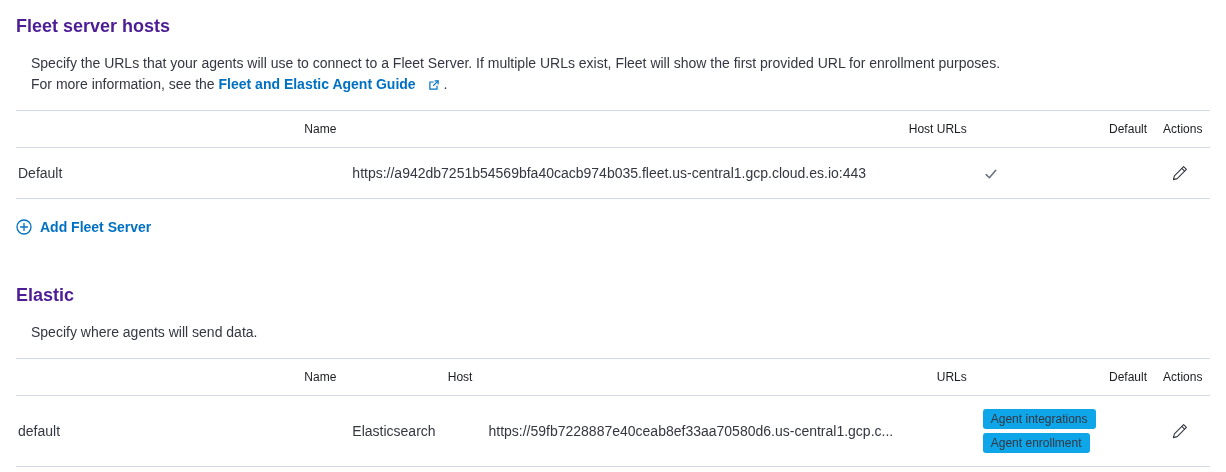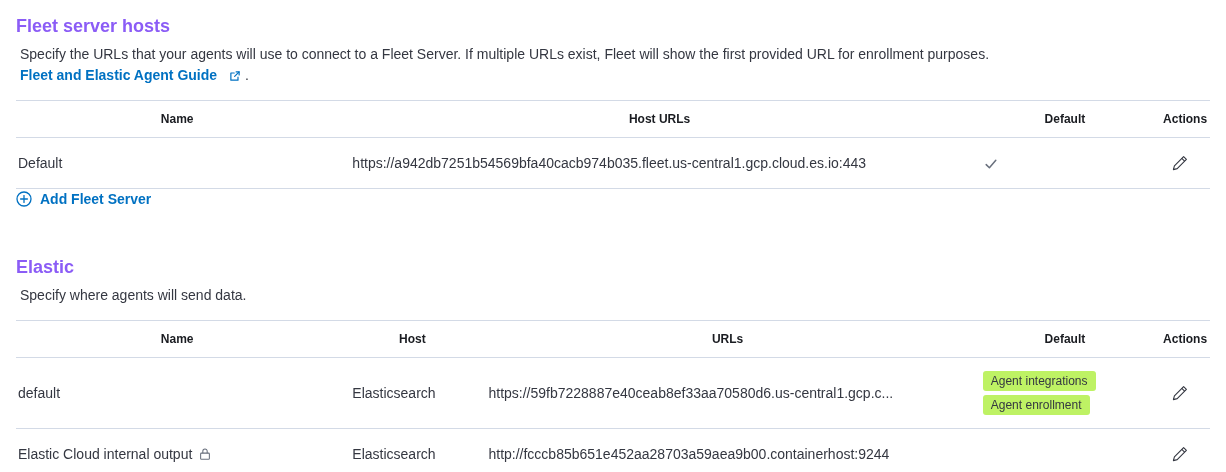--- a/index.html
+++ b/index.html
@@ -15,24 +15,24 @@
     width: 1226px;
     min-height: 472px;
     padding: 14px 16px 8px 16px;
     background: #ffffff;
   }
   .section-title {
     margin: 0 0 6px 0;
     font-size: 18px;
     line-height: 24px;
     font-weight: 700;
-    color: #8b5cf6;
+    color: #4c1d95;
   }
   .section-desc {
-    margin: 4px;
+    margin: 15px;
     font-size: 14px;
     line-height: 21px;
     color: #343741;
   }
   .guide-link {
     color: #0071c2;
     font-weight: 700;
     text-decoration: none;
     cursor: pointer;
     display: inline-flex;
@@ -40,23 +40,23 @@
     gap: 12px;
   }
   table.eui-table {
     width: 100%;
     border-collapse: collapse;
     margin-top: 14px;
     table-layout: fixed;
   }
   table.eui-table th {
     font-size: 12px;
-    font-weight: 700;
+    font-weight: 400;
     color: #1a1c21;
-    text-align: center;
+    text-align: right;
     padding: 11px 8px;
     border-top: 1px solid #d3dae6;
     border-bottom: 1px solid #d3dae6;
   }
   table.eui-table td {
     font-size: 14px;
     color: #343741;
     padding: 13px 8px;
     border-bottom: 1px solid #d3dae6;
     vertical-align: middle;
@@ -73,39 +73,40 @@
     padding: 4px;
     margin: 0;
     cursor: pointer;
     line-height: 0;
     border-radius: 4px;
   }
   .add-btn {
     display: inline-flex;
     align-items: center;
     gap: 8px;
+    margin-top: 18px;
     padding: 2px 0;
     background: none;
     border: none;
     color: #0071c2;
     font-family: "Liberation Sans", sans-serif;
     font-size: 14px;
     font-weight: 700;
     cursor: pointer;
   }
   .outputs-section { margin-top: 44px; }
   .badges {
     display: flex;
     flex-direction: column;
     align-items: flex-start;
     gap: 4px;
   }
   .badge {
     display: inline-block;
-    background: #bef264;
+    background: #0ea5e9;
     color: #343741;
     border-radius: 3px;
     padding: 2px 8px;
     font-size: 12px;
     line-height: 16px;
     white-space: nowrap;
   }
   .name-with-lock {
     display: inline-flex;
     align-items: center;
@@ -115,20 +116,21 @@
 </style>
 </head>
 <body>
 
 <div class="page">
 
   <section>
     <h2 class="section-title">Fleet server hosts</h2>
     <p class="section-desc">
       <span>Specify the URLs that your agents will use to connect to a Fleet Server. If multiple URLs exist, Fleet will show the first provided URL for enrollment purposes.</span><br>
+      <span>For more information, see the</span>
       <a class="guide-link">
         <span>Fleet and Elastic Agent Guide</span>
         <svg width="12" height="12" viewBox="0 0 16 16" fill="none" stroke="#0071c2" stroke-width="1.6" stroke-linecap="round" stroke-linejoin="round">
           <path d="M9.5 2.5h4v4"></path>
           <path d="M13.5 2.5L7.5 8.5"></path>
           <path d="M12 9.5V13.5H2.5V4h4.5"></path>
         </svg>
       </a>
       <span>.</span>
     </p>

